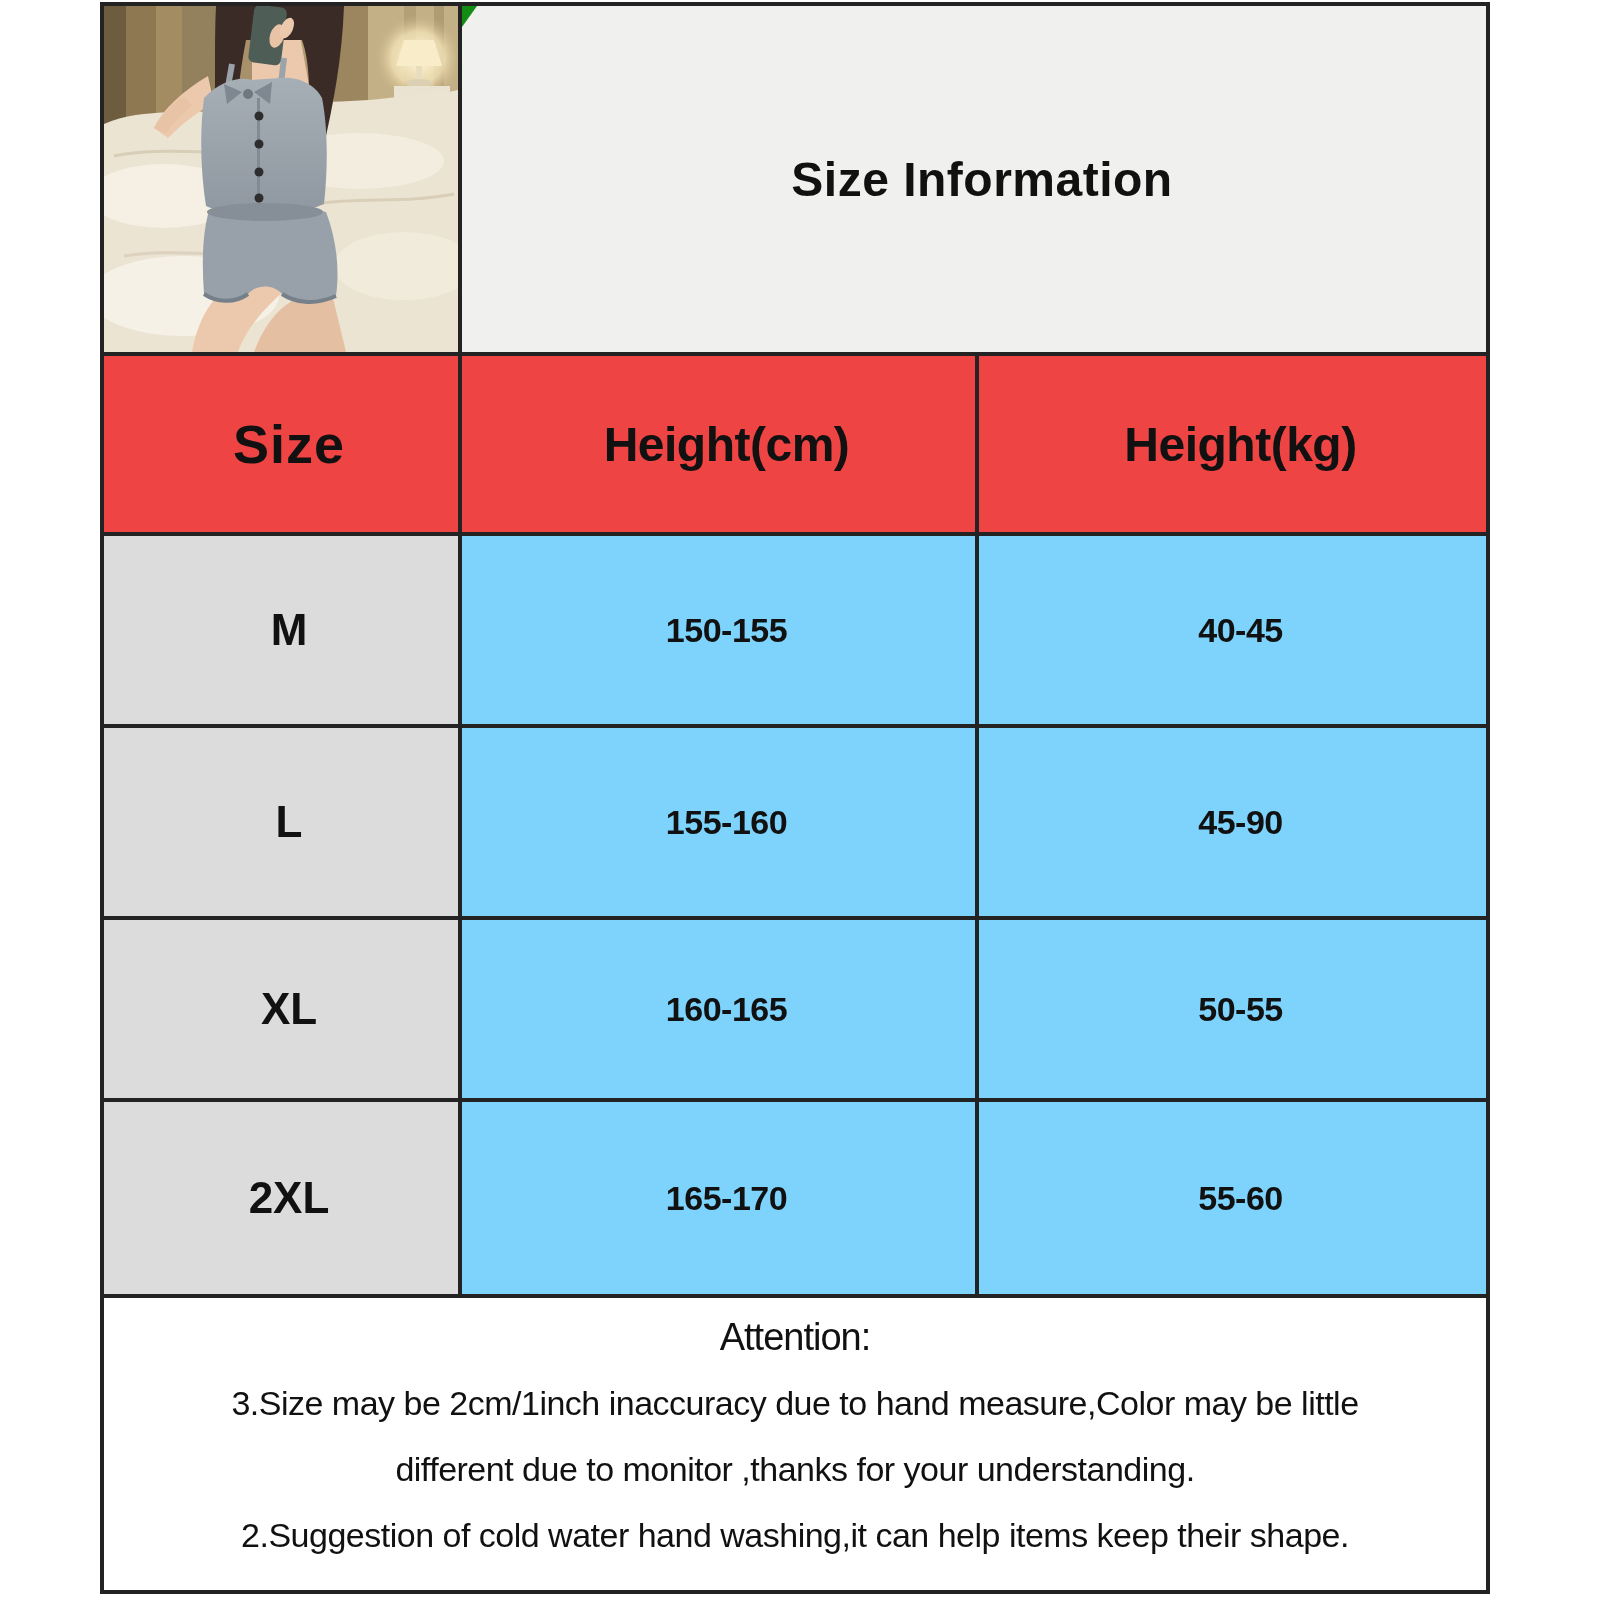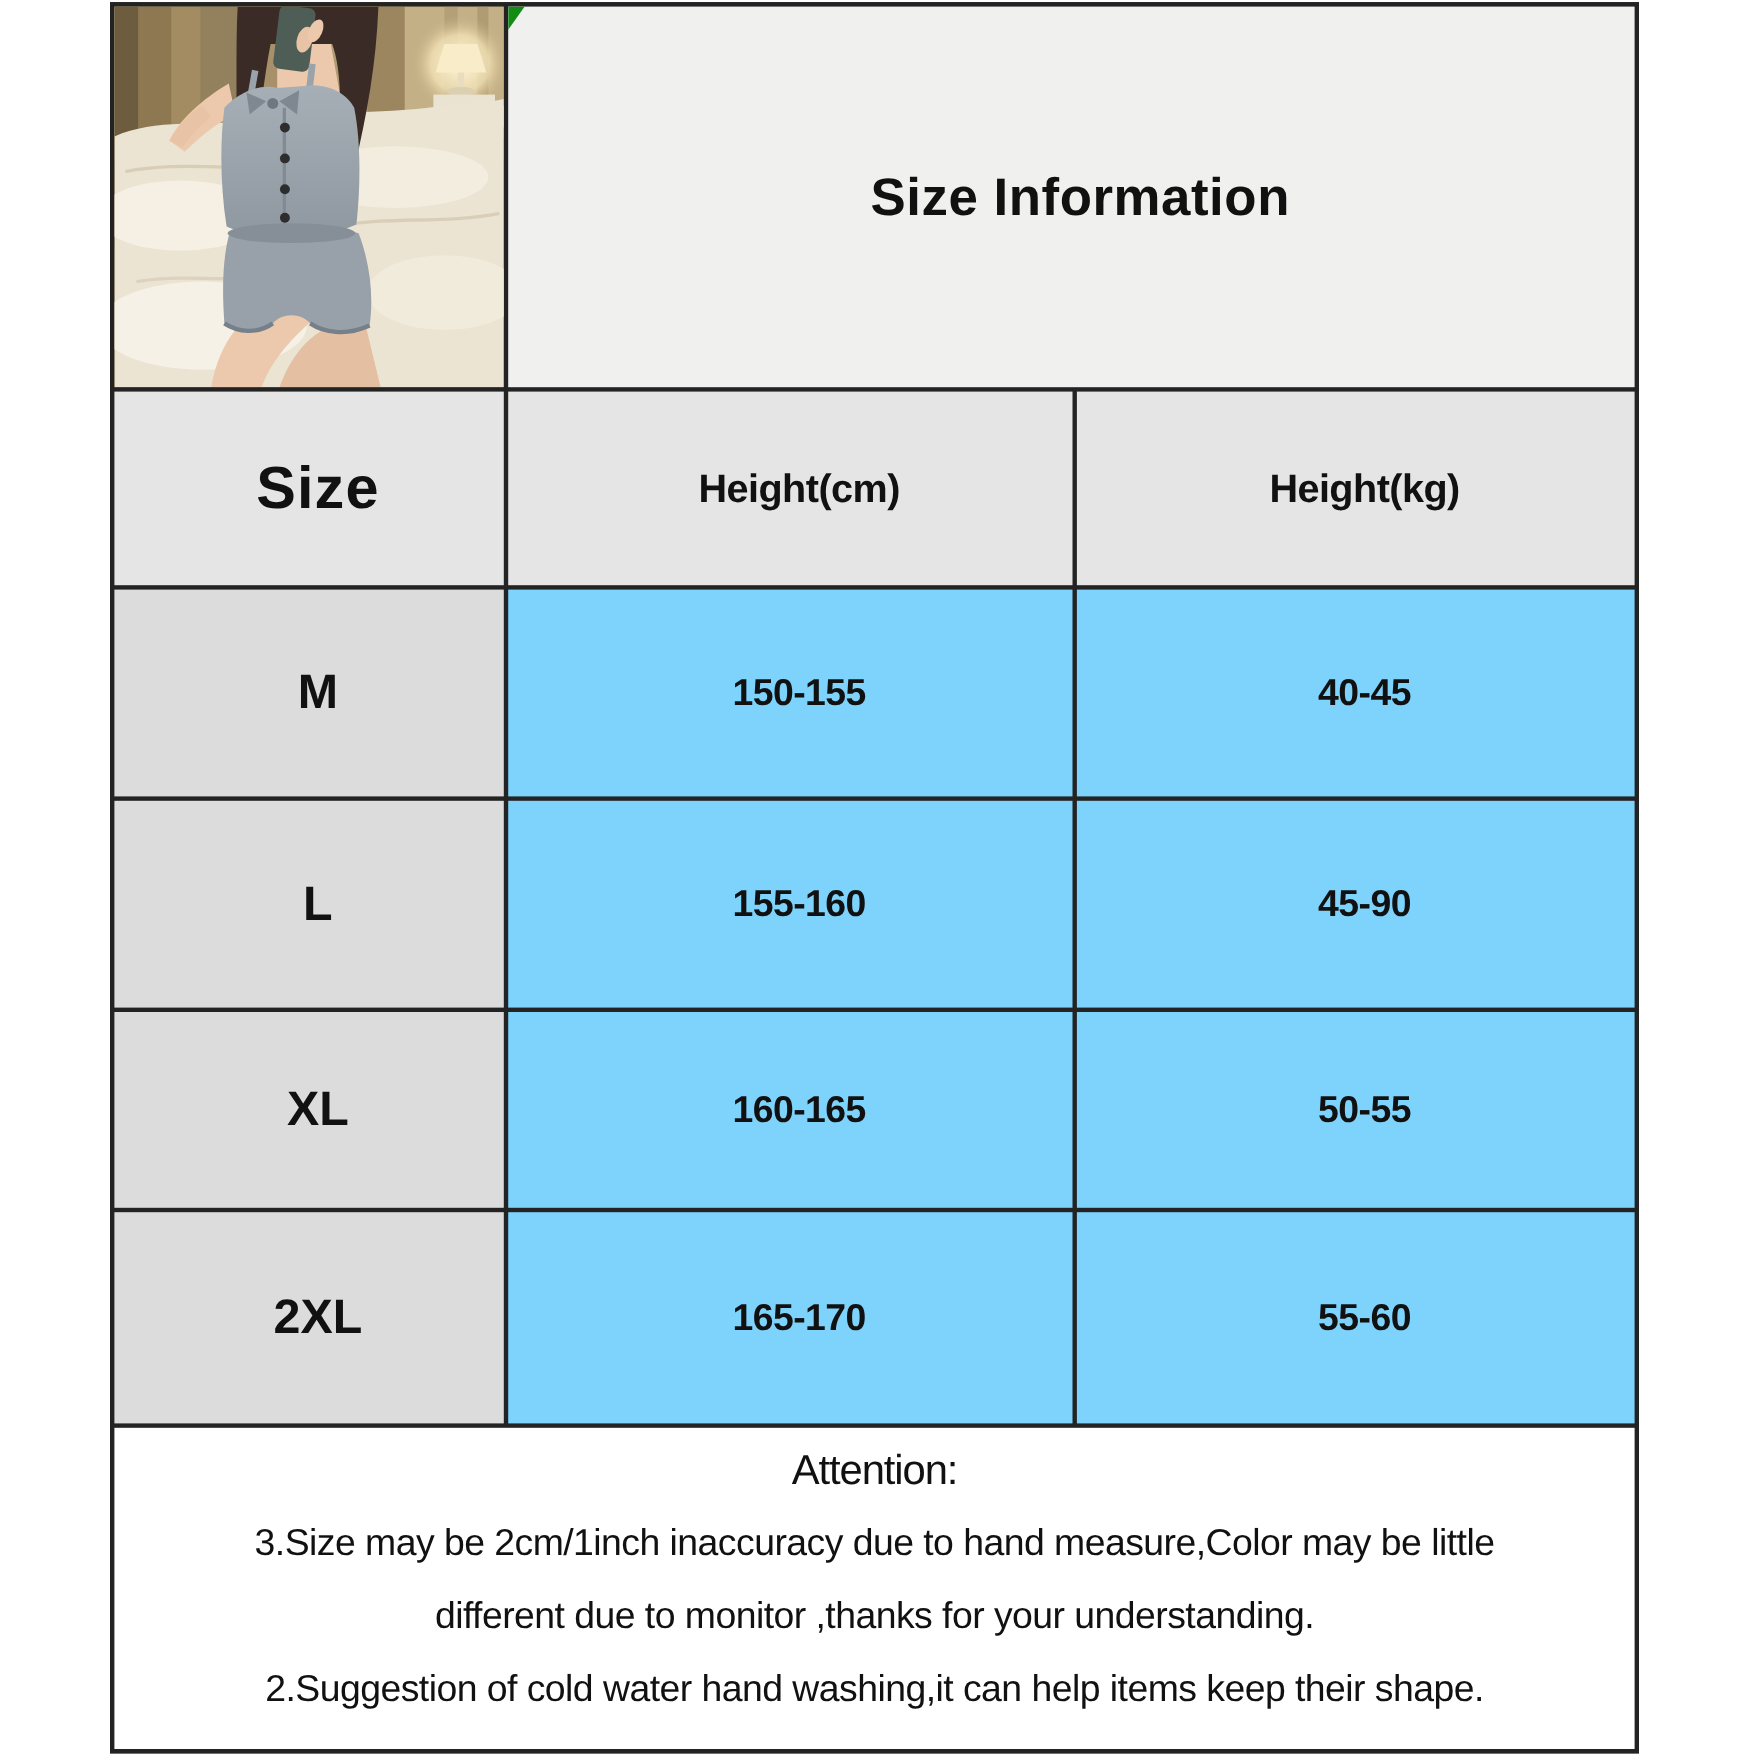--- a/index.html
+++ b/index.html
@@ -42,23 +42,23 @@
     position: relative;
   }
   .title-text { font-size: 48px; font-weight: bold; letter-spacing: 0.5px; }
   .corner-triangle {
     position: absolute;
     left: 0; top: 0;
     width: 0; height: 0;
     border-top: 21px solid #128c12;
     border-right: 15px solid transparent;
   }
-  .hdr { background: #e5e5e5; font-weight: bold; }
+  .hdr { background: #ef4444; font-weight: bold; }
   .hdr-size { font-size: 54px; letter-spacing: 1px; }
-  .hdr-col { font-size: 36px; letter-spacing: -0.5px; }
+  .hdr-col { font-size: 48px; letter-spacing: -0.5px; }
   .rowlabel { background: #dcdcdc; font-weight: bold; font-size: 44px; }
   .val { background: #7dd3fc; font-weight: bold; font-size: 34px; letter-spacing: -0.5px; }
   .attention-cell {
     grid-column: 1 / 4; grid-row: 7;
     background: #ffffff;
     padding: 6px 10px;
     text-align: center;
     font-size: 34px;
     letter-spacing: -0.5px;
     line-height: 66px;

